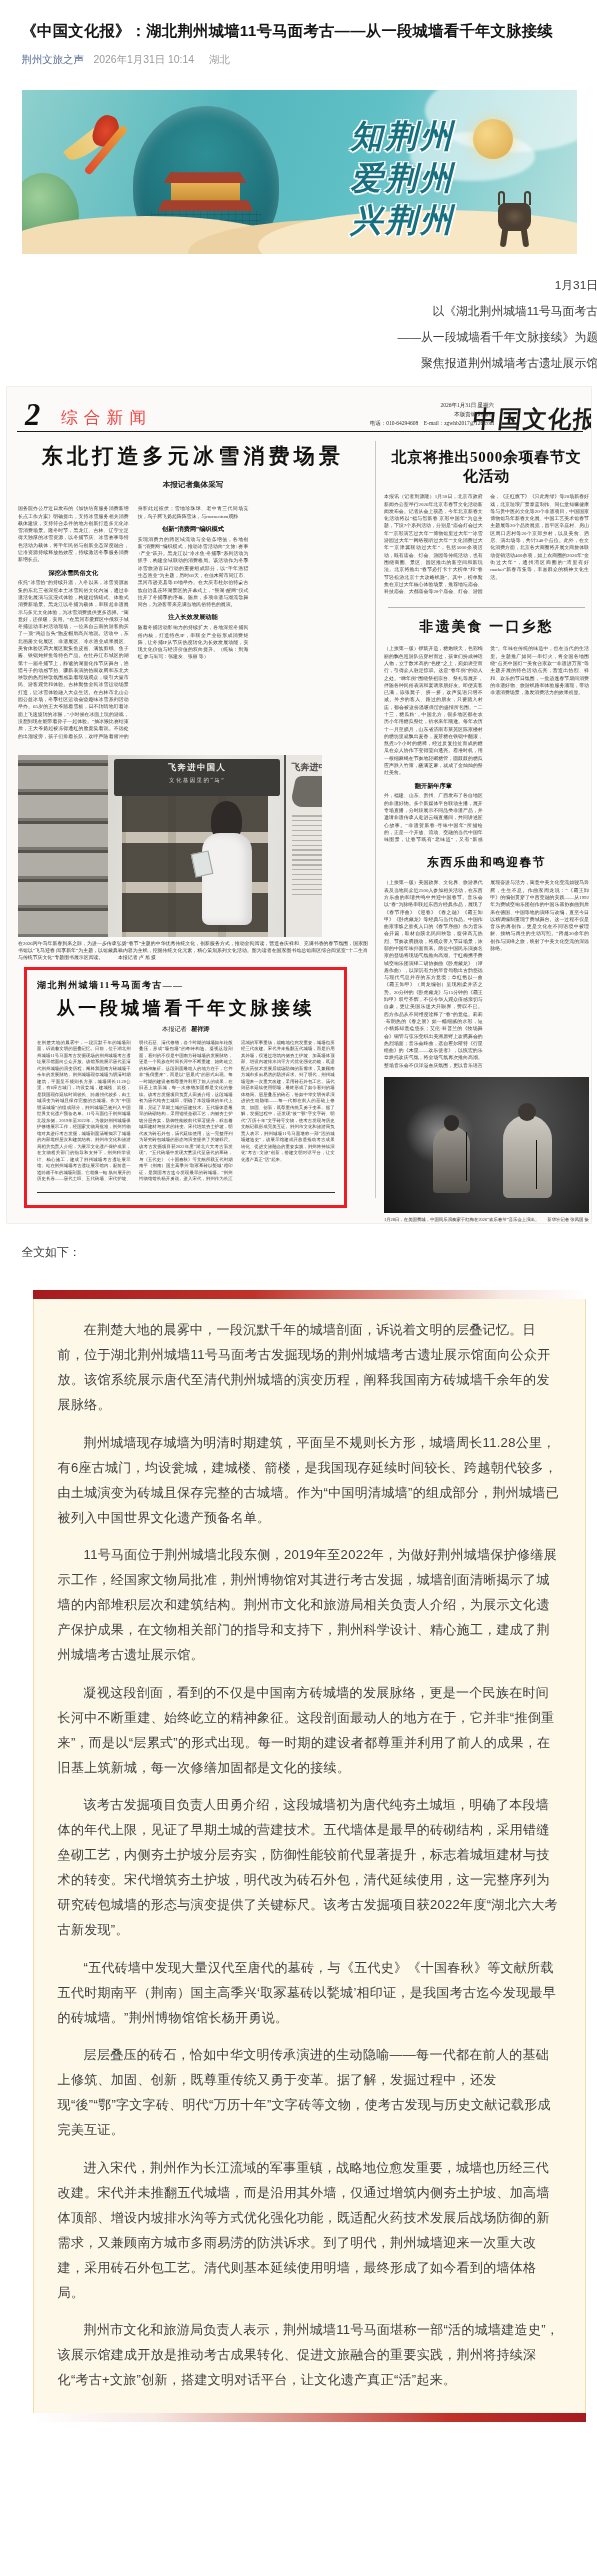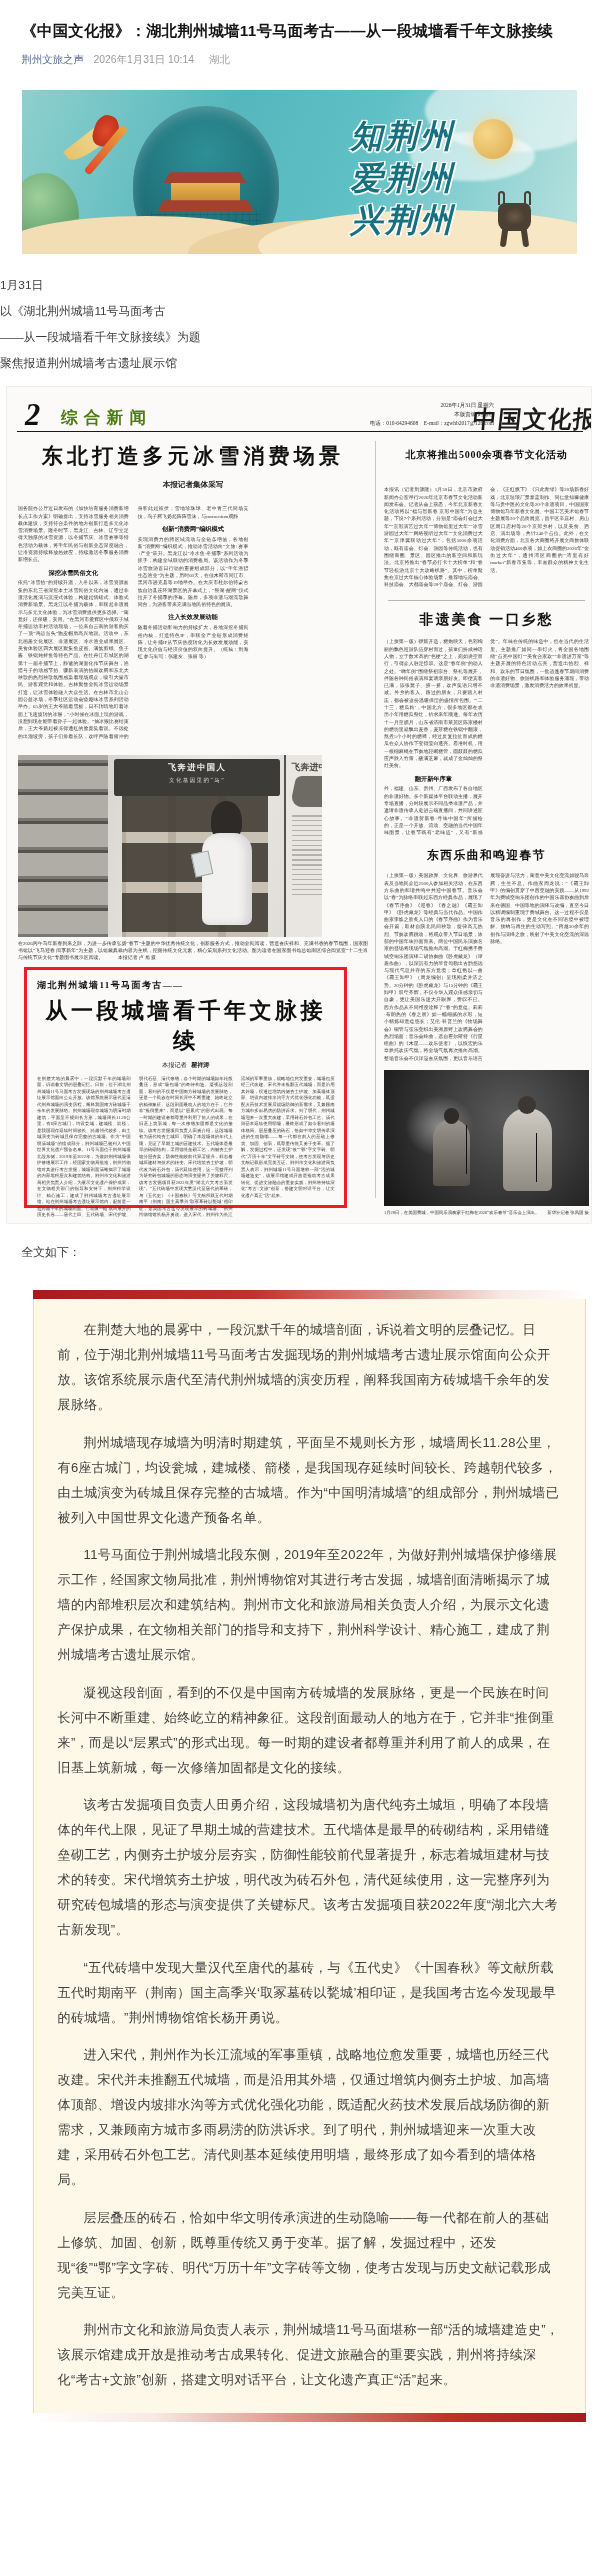--- a/index.html
+++ b/index.html
@@ -42,28 +42,28 @@
   .b-dune2 { position:absolute; right:-42px; bottom:-28px; width:361px; height:72px; background:#f7e7c4; border-radius:50%; }
   .b-dune3 { position:absolute; left:166px; bottom:-32px; width:319px; height:67px; background:#ecd2a2; border-radius:50%; }
   .b-ding { position:absolute; right:40px; bottom:4.2px; width:44px; height:60px; }
   .b-ding-pot { position:absolute; left:5.5px; top:12.5px; width:33px; height:28px; background:#4c3f33; border-radius:7px 7px 9.7px 9.7px; }
   .b-ding-pot::after { content:""; position:absolute; left:6.2px; top:5.5px; width:21px; height:16.6px; border-radius:50%; background:radial-gradient(#6a5a46,#4c3f33 75%); }
   .b-ding-ear1,.b-ding-ear2 { position:absolute; top:1.4px; width:7px; height:14px; border:2.8px solid #4c3f33; border-bottom:none; border-radius:5.5px 5.5px 0 0; }
   .b-ding-ear1 { left:5.5px; } .b-ding-ear2 { right:5.5px; }
   .b-ding-leg1,.b-ding-leg2 { position:absolute; top:39px; width:6.2px; height:18px; background:#4c3f33; border-radius:0 0 2.8px 2.8px; }
   .b-ding-leg1 { left:8.3px; transform:rotate(8deg);} .b-ding-leg2 { right:8.3px; transform:rotate(-8deg);}
   
-  .intro { margin-top:18px; text-align:left; font-size:11.8px; color:#3c3c3c; }
+  .intro { margin-top:18px; text-align:right; font-size:11.8px; color:#3c3c3c; }
   .intro p { line-height:26px; }
   
   .np { position:relative; margin:11px 7px 0; height:836px; background:#fbfaf8;
     box-shadow:0 0 0 0.7px #e8e7e4; overflow:hidden; color:#2e2e2e; }
   .np-serif { font-family:"Liberation Serif","DejaVu Serif",serif; }
   .np-pageno { position:absolute; left:18px; top:11px; font-size:30.5px; font-weight:bold; font-style:italic; color:#111; }
-  .np-section { position:absolute; left:54px; top:19.4px; font-size:16.6px; font-weight:bold; letter-spacing:6.2px; color:#4d7c0f; }
+  .np-section { position:absolute; left:54px; top:19.4px; font-size:16.6px; font-weight:normal; letter-spacing:6.2px; color:#ef4444; }
   .np-head-right { position:absolute; right:97px; top:14px; text-align:right; font-size:5.5px; line-height:9px; color:#333; }
   .np-masthead { position:absolute; right:-7px; top:15.3px; font-size:23.6px; font-weight:bold; letter-spacing:1.4px;
     color:#1b1b1b; transform:skewX(-6deg); white-space:nowrap; }
   .np-headrule { position:absolute; left:9.7px; right:8.3px; top:44px; border-top:1.7px solid #1a1a1a; }
   .np-vline { position:absolute; left:368px; top:54px; height:757px; border-left:0.7px solid #c9c7c2; }
   .np-left-head { position:absolute; left:11px; top:55px; width:350px; text-align:center; }
   .np-h-main { font-size:21px; font-weight:bold; letter-spacing:4.2px; color:#111; }
   .np-byline { margin-top:9.7px; font-size:7.6px; font-weight:bold; color:#222; }
   .np-cols { font-size:4.9px; line-height:7.3px; text-align:justify; color:#3a3a3a; overflow:hidden; column-fill:auto; }
   .np-left-cols { position:absolute; left:11px; top:118px; width:350px; height:243px; column-count:3; column-gap:9px; }
@@ -86,29 +86,29 @@
   .ph1-poster { position:absolute; left:266px; top:0; width:84px; height:182px; background:#e9e6e1; border-left:2.8px solid #55524e; }
   .ph1-poster .pp-title { margin:7px 5.5px 2.8px; font-size:9px; font-weight:bold; color:#4a4845; line-height:11px; }
   .ph1-poster .pp-horse { margin:1.4px 7px; width:49px; height:30.5px; background:#6e6a64; border-radius:5.5px 21px 4.2px 12.5px; transform:skewX(-12deg); }
   .ph1-poster .pp-lines { margin:5.5px 5.5px; height:83px;
     background:repeating-linear-gradient(0deg,#b4b0aa 0 1.4px,transparent 1.4px 4.9px); }
   .np-caption { position:absolute; left:11px; top:553px; width:350px; font-size:4.9px; line-height:7px; text-align:justify; color:#333; }
   
   .np-redbox { position:absolute; left:17.3px; top:580px; width:323px; height:241px;
     border:3.5px solid #ee1c25; background:#fbfaf8; padding:5.5px 9.7px 4.2px; }
   .rb-eyebrow { font-size:9px; font-weight:bold; letter-spacing:1.4px; color:#111; margin:2.8px 0 4.2px; }
-  .rb-headline { text-align:center; font-size:22px; font-weight:bold; letter-spacing:3.5px; color:#0e0e0e; margin-bottom:5.5px; }
+  .rb-headline { text-align:center; font-size:18px; font-weight:bold; letter-spacing:3.5px; color:#0e0e0e; margin-bottom:5.5px; }
   .rb-byline { text-align:center; font-size:6.2px; color:#222; margin-bottom:5.5px; }
   .rb-byline b { margin-left:4.2px; }
   .rb-cols { column-count:3; column-gap:8.3px; height:147px; font-size:4.4px; line-height:6.5px; }
   .rb-rule { border-top:1px solid #333; margin-top:5.5px; }
   
   .np-right { position:absolute; left:377px; top:54px; width:205px; }
   .np-rh { text-align:center; font-weight:bold; color:#111; }
-  .np-rh1 { font-size:10px; letter-spacing:0.7px; margin:7px 0 24px; }
+  .np-rh1 { font-size:15px; letter-spacing:0.7px; margin:7px 0 7px; }
   .np-rcols { column-count:2; column-gap:7.6px; }
   .np-rcols-a { height:104px; }
   .np-rdiv { border-top:0.7px solid #b9b6b0; margin:9.7px 4.2px; }
   .np-rh2 { font-size:14px; letter-spacing:2.1px; margin:4.2px 0 9.7px; }
   .np-rcols-b { height:200px; }
   .np-rh3 { font-size:11.8px; letter-spacing:1.4px; margin:9.7px 0 8.3px; }
   .np-rcols-c { height:191px; }
   .np-photo2 { position:relative; margin-top:7px; width:100%; height:136px; overflow:hidden;
     background:radial-gradient(circle at 60% 35%,#5a5a5a,#262626 75%,#161616); }
   .ph2-glow { position:absolute; left:10%; top:18%; width:34%; height:46%; background:radial-gradient(#8b8b8b,transparent 70%); }
@@ -269,19 +269,19 @@
 
 <div class="article-wrap">
   <div class="art-bar-top"></div>
   <div class="art-box">
       <p class="art-p">在荆楚大地的晨雾中，一段沉默千年的城墙剖面，诉说着文明的层叠记忆。日前，位于湖北荆州城墙11号马面考古发掘现场的荆州城墙考古遗址展示馆面向公众开放。该馆系统展示唐代至清代荆州城墙的演变历程，阐释我国南方砖城墙千余年的发展脉络。</p>
       <p class="art-p">荆州城墙现存城墙为明清时期建筑，平面呈不规则长方形，城墙周长11.28公里，有6座古城门，均设瓮城，建城楼、箭楼，是我国现存延续时间较长、跨越朝代较多，由土城演变为砖城且保存完整的古城墙。作为“中国明清城墙”的组成部分，荆州城墙已被列入中国世界文化遗产预备名单。</p>
       <p class="art-p">11号马面位于荆州城墙北段东侧，2019年至2022年，为做好荆州城墙保护修缮展示工作，经国家文物局批准，荆州博物馆对其进行考古发掘，城墙剖面清晰揭示了城墙的内部堆积层次和建筑结构。荆州市文化和旅游局相关负责人介绍，为展示文化遗产保护成果，在文物相关部门的指导和支持下，荆州科学设计、精心施工，建成了荆州城墙考古遗址展示馆。</p>
       <p class="art-p">凝视这段剖面，看到的不仅是中国南方砖城墙的发展脉络，更是一个民族在时间长河中不断重建、始终屹立的精神象征。这段剖面最动人的地方在于，它并非“推倒重来”，而是以“层累式”的形式出现。每一时期的建设者都尊重并利用了前人的成果，在旧基上筑新城，每一次修缮加固都是文化的接续。</p>
       <p class="art-p">该考古发掘项目负责人田勇介绍，这段城墙初为唐代纯夯土城垣，明确了本段墙体的年代上限，见证了早期土城的营建技术。五代墙体是最早的砖砌结构，采用错缝垒砌工艺，内侧夯土护坡分层夯实，防御性能较前代显著提升，标志着城垣建材与技术的转变。宋代增筑夯土护坡，明代改为砖石外包，清代延续使用，这一完整序列为研究砖包城墙的形态与演变提供了关键标尺。该考古发掘项目获2022年度“湖北六大考古新发现”。</p>
       <p class="art-p">“五代砖墙中发现大量汉代至唐代的墓砖，与《五代史》《十国春秋》等文献所载五代时期南平（荆南）国主高季兴‘取冢墓砖以甃城’相印证，是我国考古迄今发现最早的砖城墙。”荆州博物馆馆长杨开勇说。</p>
+      <p class="art-p">层层叠压的砖石，恰如中华文明传承演进的生动隐喻——每一代都在前人的基础上修筑、加固、创新，既尊重传统又勇于变革。据了解，发掘过程中，还发现“後”“鄂”字文字砖、明代“万历十年”文字砖等文物，使考古发现与历史文献记载形成完美互证。</p>
       <p class="art-p">进入宋代，荆州作为长江流域的军事重镇，战略地位愈发重要，城墙也历经三代改建。宋代并未推翻五代城墙，而是沿用其外墙，仅通过增筑内侧夯土护坡、加高墙体顶部、增设内坡排水沟等方式优化强化功能，既适配火药技术发展后战场防御的新需求，又兼顾南方城市多雨易涝的防洪诉求。到了明代，荆州城墙迎来一次重大改建，采用砖石外包工艺。清代则基本延续使用明墙，最终形成了如今看到的墙体格局。</p>
-      <p class="art-p">层层叠压的砖石，恰如中华文明传承演进的生动隐喻——每一代都在前人的基础上修筑、加固、创新，既尊重传统又勇于变革。据了解，发掘过程中，还发现“後”“鄂”字文字砖、明代“万历十年”文字砖等文物，使考古发现与历史文献记载形成完美互证。</p>
       <p class="art-p">荆州市文化和旅游局负责人表示，荆州城墙11号马面堪称一部“活的城墙建造史”，该展示馆建成开放是推动考古成果转化、促进文旅融合的重要实践，荆州将持续深化“考古+文旅”创新，搭建文明对话平台，让文化遗产真正“活”起来。</p>
     </div>
   <div class="art-bar-bottom"></div>
 </div>
 
 
 </body></html>

